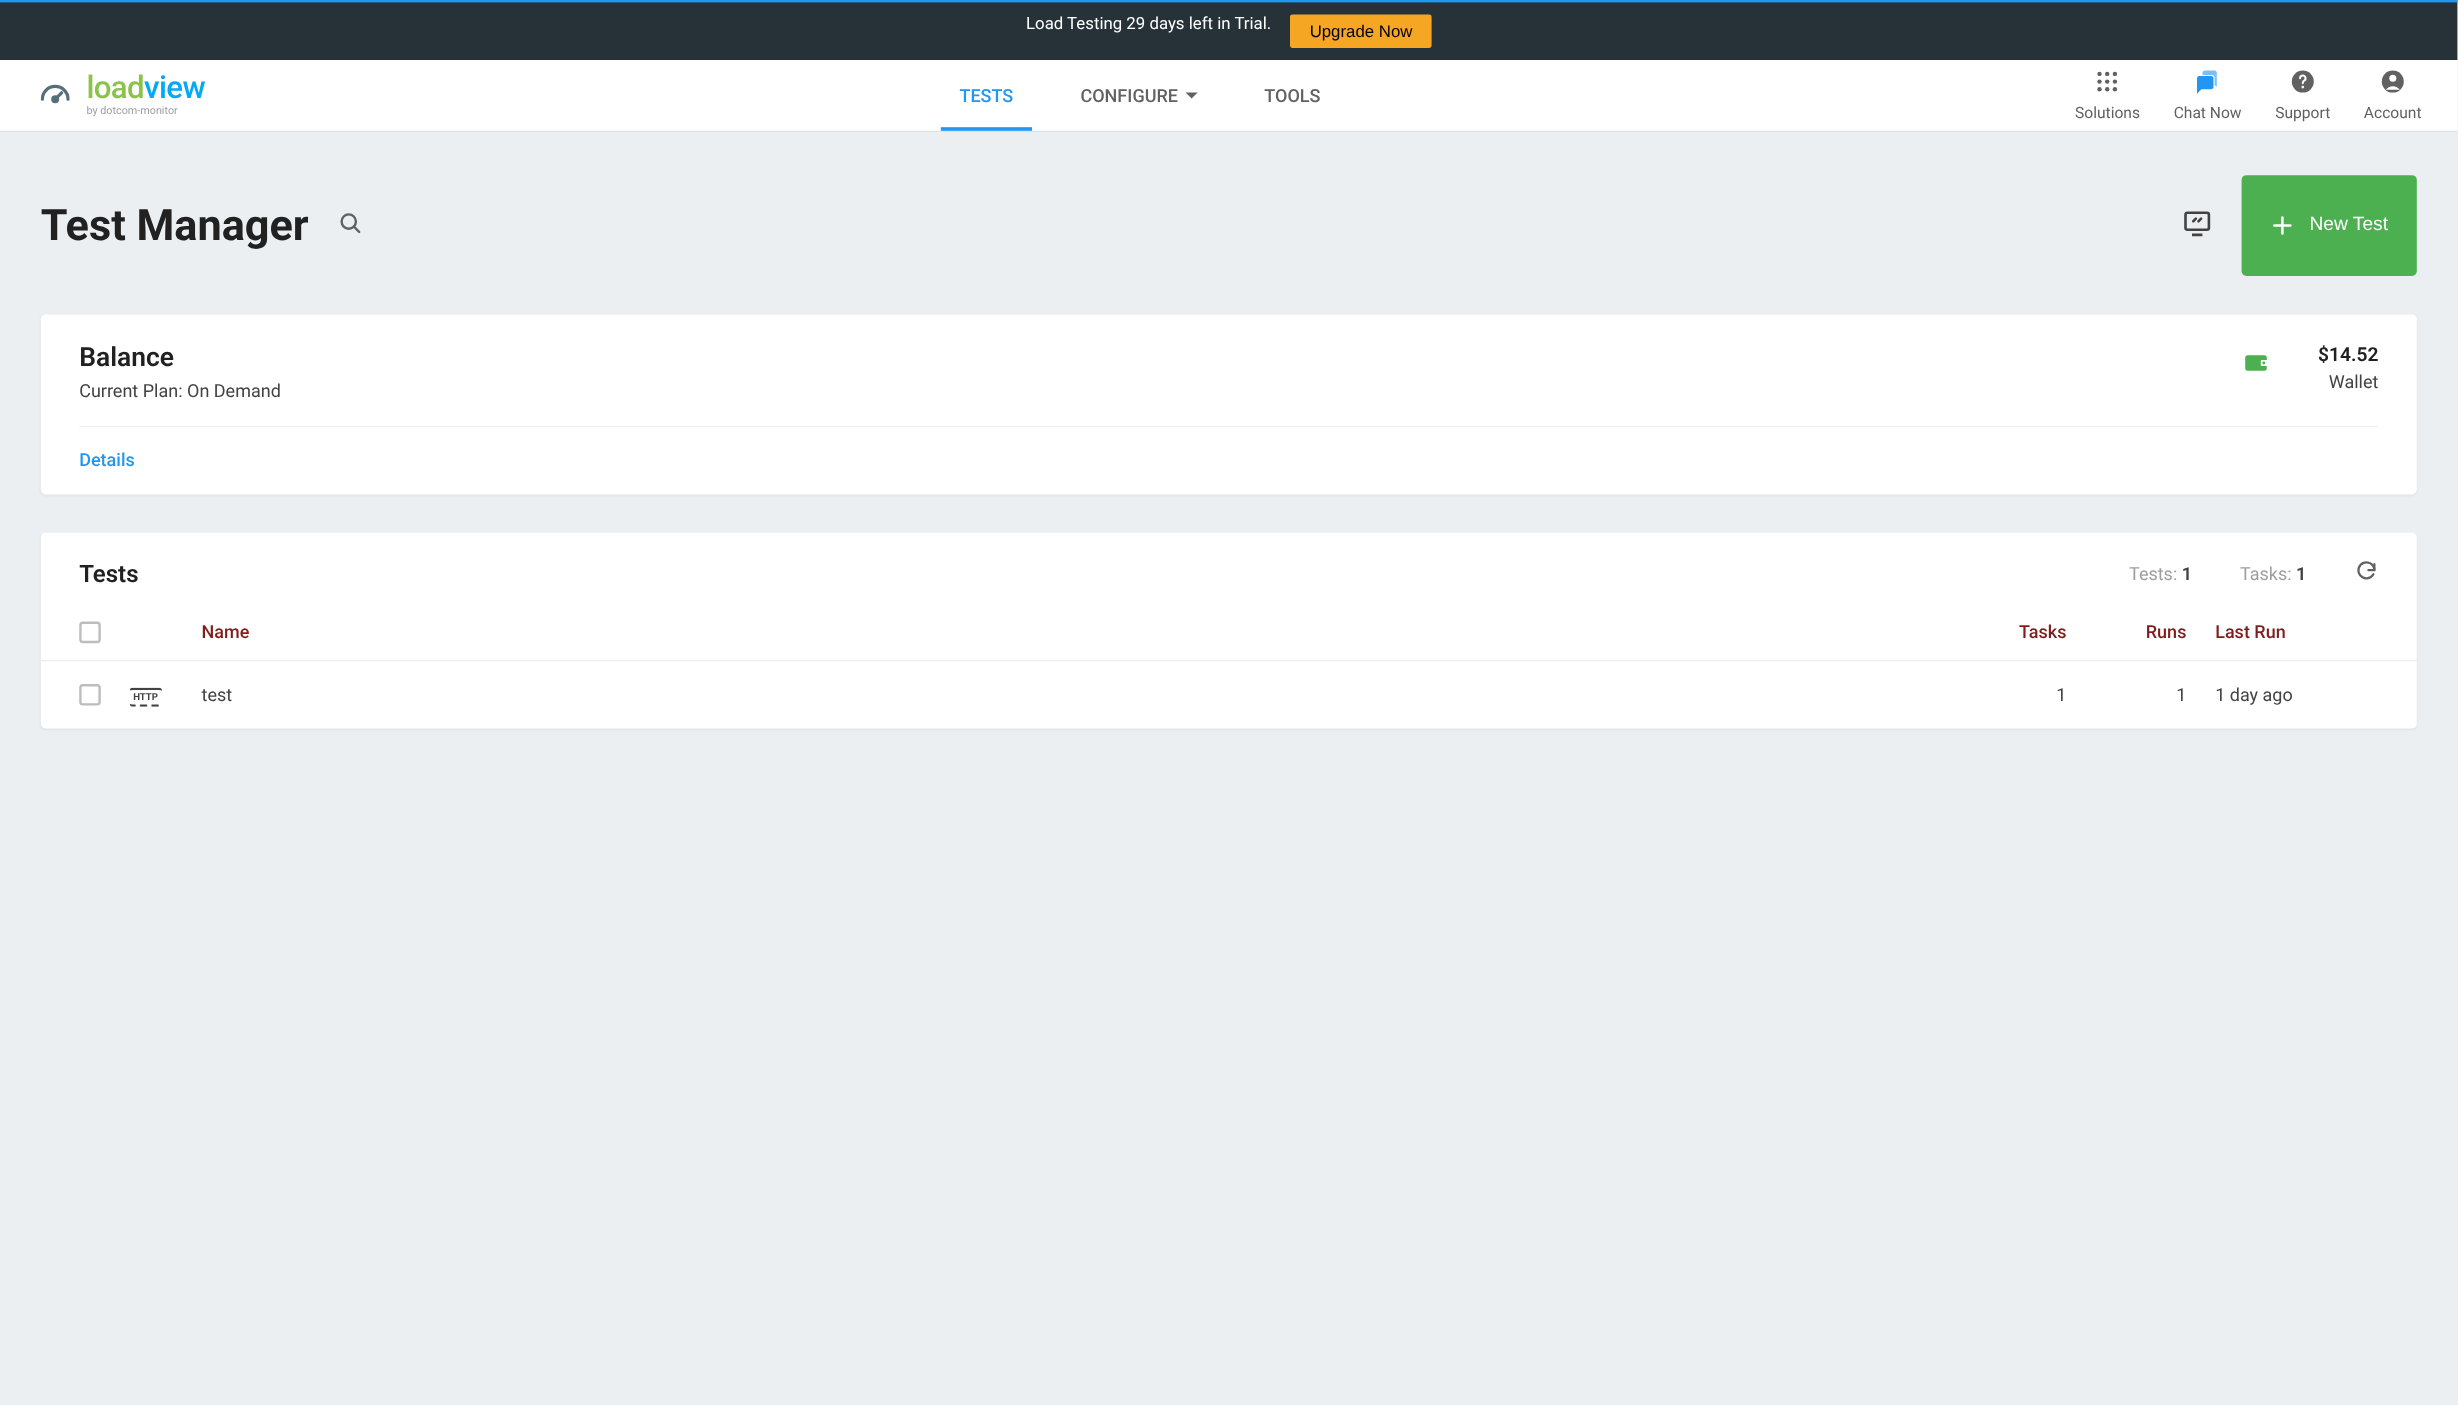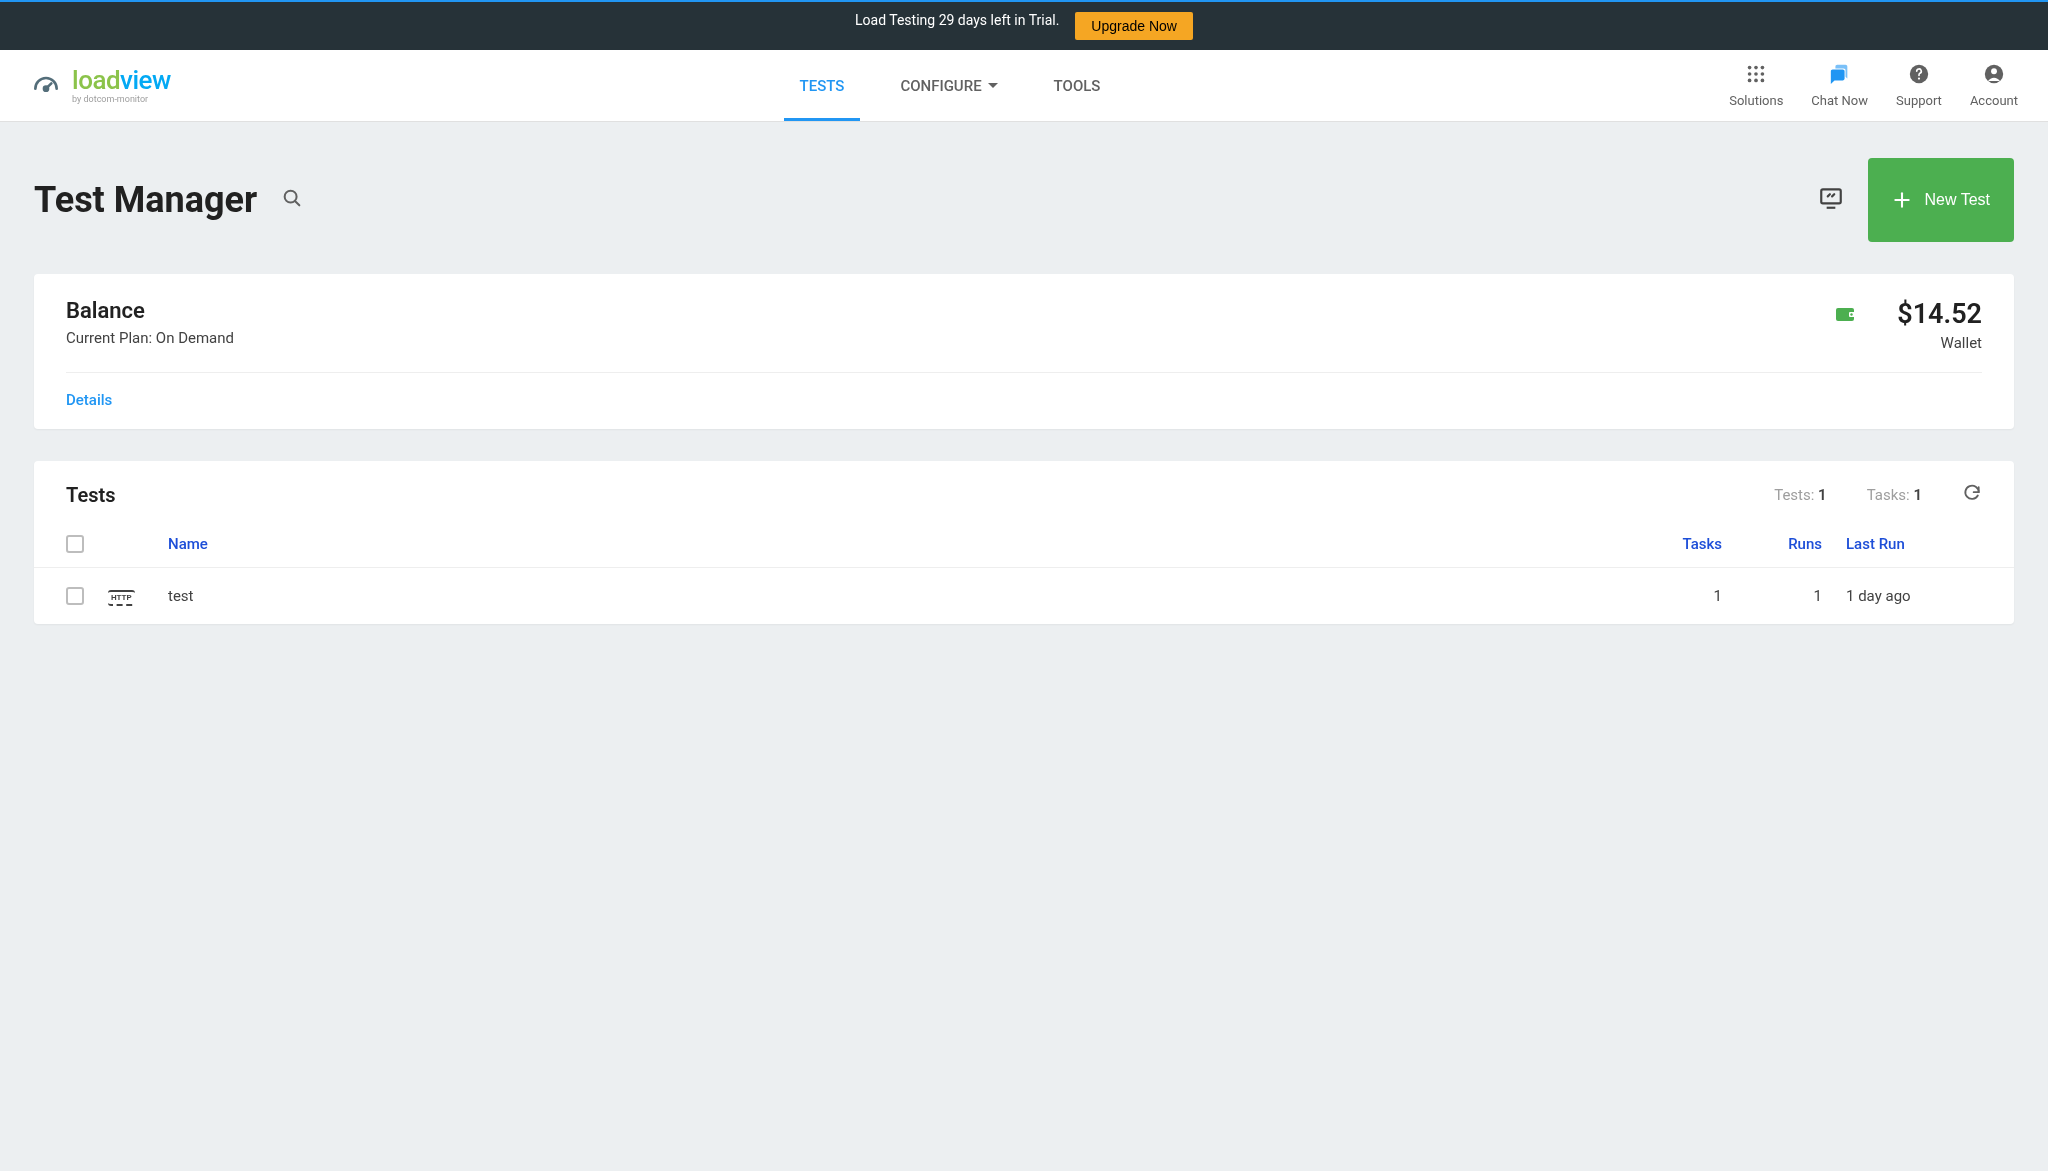--- a/index.html
+++ b/index.html
@@ -30,21 +30,21 @@
       padding: 6px 16px;
       font-size: 14px;
       cursor: pointer;
       border-radius: 2px;
     }
     .main-header {
       background: #fff;
       display: flex;
       align-items: center;
       padding: 0 30px;
-      height: 72px;
+      height: 60px;
       border-bottom: 1px solid #e0e0e0;
     }
     .logo-group {
       display: flex;
       align-items: center;
       gap: 10px;
     }
     .gauge-icon {
       width: 32px;
       height: 32px;
@@ -190,21 +190,21 @@
       gap: 14px;
     }
     .wallet-icon {
       color: #4caf50;
       margin-top: 4px;
     }
     .balance-amount-group {
       text-align: right;
     }
     .balance-amount {
-      font-size: 27px;
+      font-size: 16px;
       font-weight: 600;
       color: #212121;
       margin-left: 26px;
     }
     .balance-wallet-label {
       font-size: 15px;
       color: #424242;
       margin-top: 4px;
     }
     .details-link {
@@ -243,21 +243,21 @@
       cursor: pointer;
     }
     .tests-table {
       width: 100%;
       border-collapse: collapse;
     }
     .tests-table thead th {
       text-align: left;
       font-size: 15px;
       font-weight: 500;
-      color: #1d4ed8;
+      color: #7f1d1d;
       padding: 10px 12px 14px;
       border-bottom: 1px solid #eeeeee;
     }
     .tests-table tbody td {
       padding: 18px 12px;
       font-size: 15px;
       color: #424242;
     }
     .col-check { width: 60px; padding-left: 32px !important; }
     .col-icon { width: 60px; }

